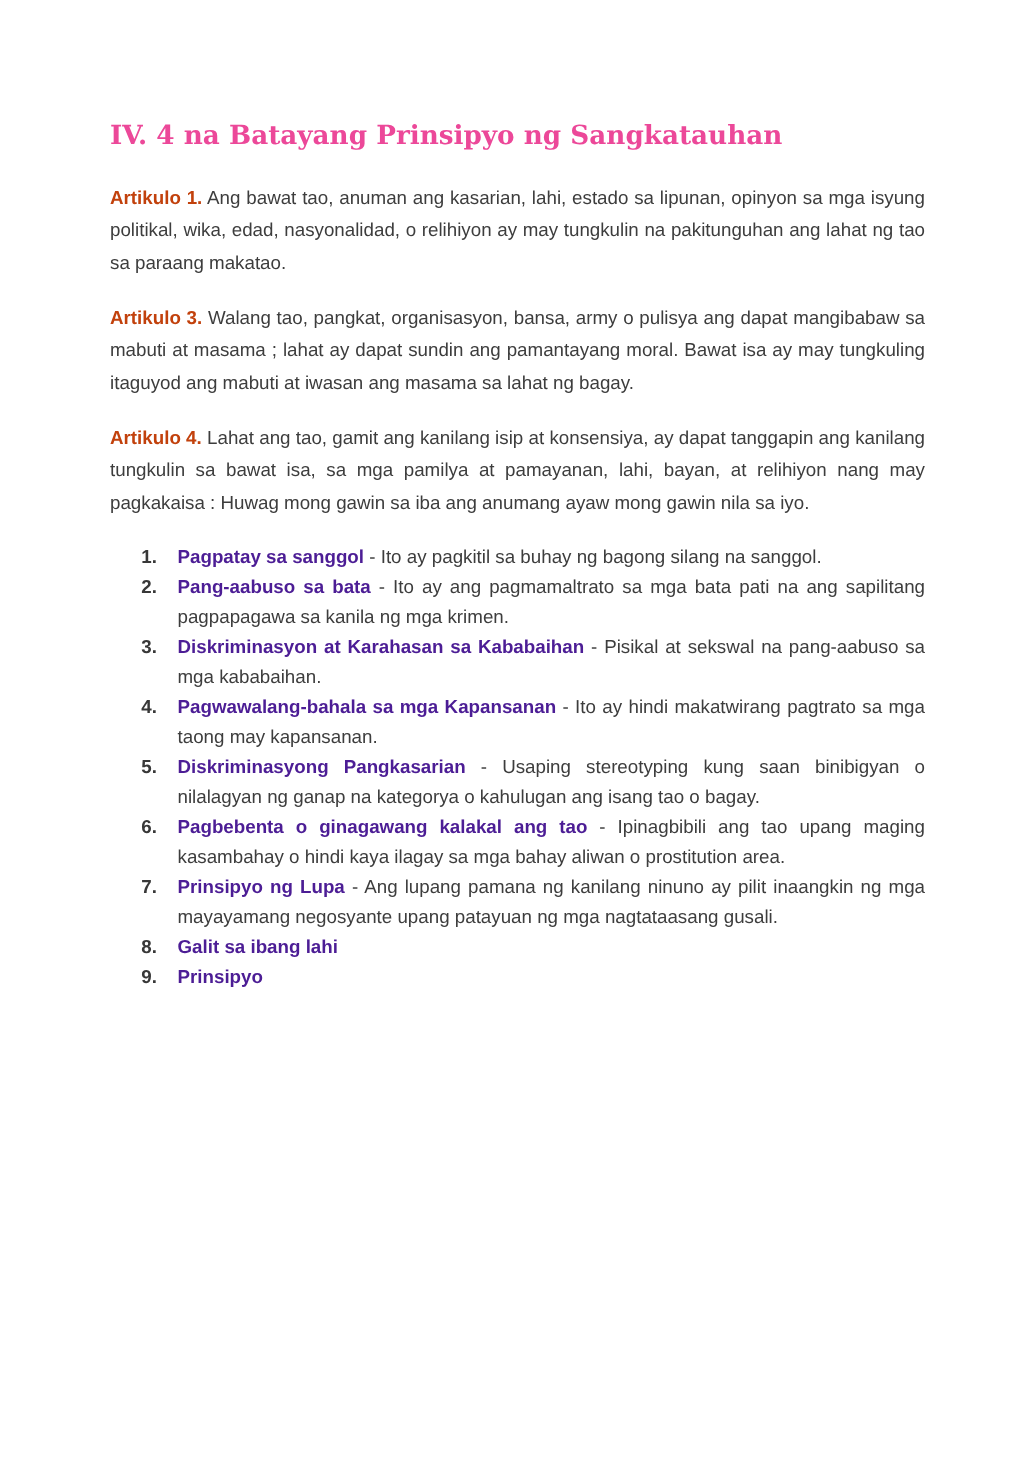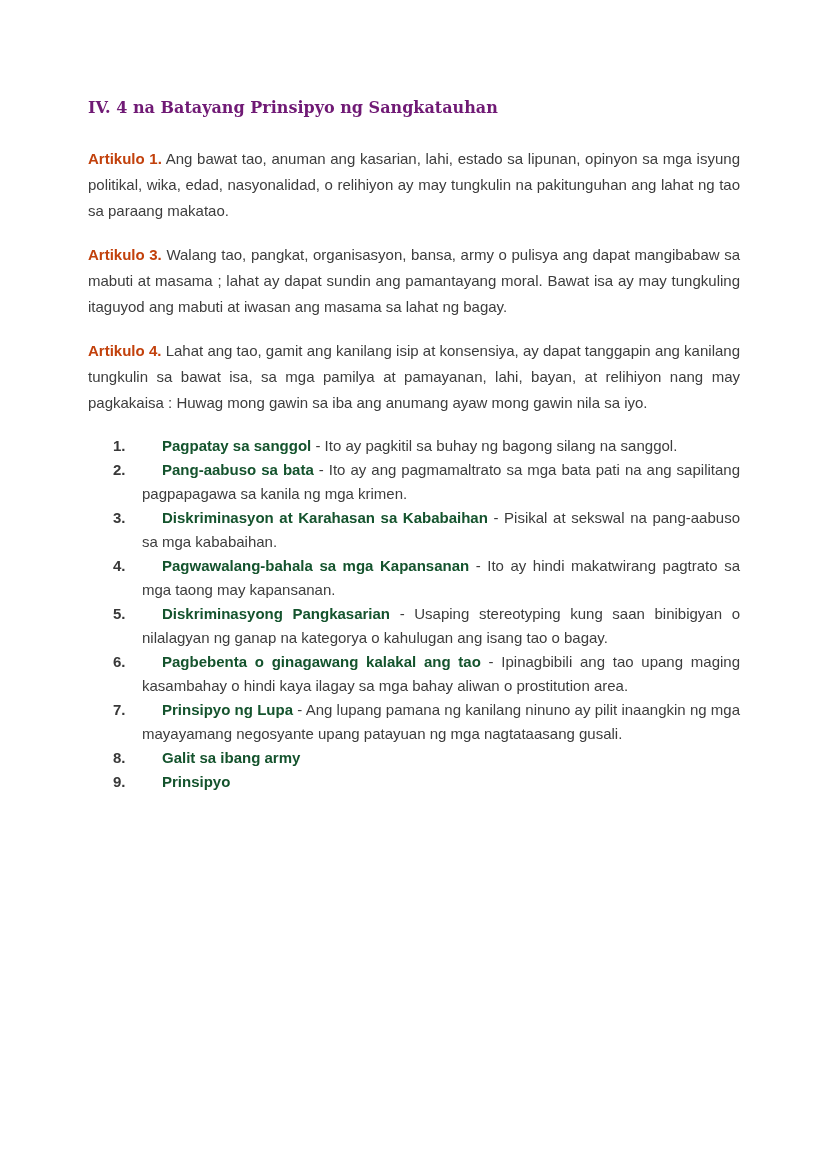--- a/index.html
+++ b/index.html
@@ -17,24 +17,24 @@
   }
   .page {
     box-sizing: border-box;
     width: 828px;
     height: 1169px;
     padding: 95px 88px 0 88px;
     background: #ffffff;
   }
   .doc-title {
     font-family: "DejaVu Serif", "Liberation Serif", serif;
-    font-size: 16px;
+    font-size: 21px;
     font-weight: 700;
     line-height: 26px;
-    color: #701a75;
+    color: #ec4899;
     margin: 0;
   }
   .doc-subtitle {
     font-family: "DejaVu Serif", "Liberation Serif", serif;
     font-style: italic;
     font-size: 17px;
     line-height: 24px;
     color: #2e2e2e;
     margin: 2px 0 0 22px;
   }
@@ -75,22 +75,21 @@
   }
   .violation-number {
     position: absolute;
     left: 25px;
     top: 0;
     font-weight: 700;
     color: #383838;
   }
   .violation-term {
     font-weight: 700;
-    color: #14532d;
-    margin-left: 20px;
+    color: #4c1d95;
   }
 </style>
 </head>
 <body>
 
 <div class="page">
 
   <h1 class="doc-title">IV. 4 na Batayang Prinsipyo ng Sangkatauhan</h1>
 
   <section class="articles">
@@ -101,17 +100,17 @@
 
 
   <ol class="violations-list">
     <li class="violation-item"><span class="violation-number">1.</span><span class="violation-term">Pagpatay sa sanggol</span><span> - </span><span>Ito ay pagkitil sa buhay ng bagong silang na sanggol.</span></li>
     <li class="violation-item"><span class="violation-number">2.</span><span class="violation-term">Pang-aabuso sa bata</span><span> - </span><span>Ito ay ang pagmamaltrato sa mga bata pati na ang sapilitang pagpapagawa sa kanila ng mga krimen.</span></li>
     <li class="violation-item"><span class="violation-number">3.</span><span class="violation-term">Diskriminasyon at Karahasan sa Kababaihan</span><span> - </span><span>Pisikal at sekswal na pang-aabuso sa mga kababaihan.</span></li>
     <li class="violation-item"><span class="violation-number">4.</span><span class="violation-term">Pagwawalang-bahala sa mga Kapansanan</span><span> - </span><span>Ito ay hindi makatwirang pagtrato sa mga taong may kapansanan.</span></li>
     <li class="violation-item"><span class="violation-number">5.</span><span class="violation-term">Diskriminasyong Pangkasarian</span><span> - </span><span>Usaping stereotyping kung saan binibigyan o nilalagyan ng ganap na kategorya o kahulugan ang isang tao o bagay.</span></li>
     <li class="violation-item"><span class="violation-number">6.</span><span class="violation-term">Pagbebenta o ginagawang kalakal ang tao</span><span> - </span><span>Ipinagbibili ang tao upang maging kasambahay o hindi kaya ilagay sa mga bahay aliwan o prostitution area.</span></li>
     <li class="violation-item"><span class="violation-number">7.</span><span class="violation-term">Prinsipyo ng Lupa</span><span> - </span><span>Ang lupang pamana ng kanilang ninuno ay pilit inaangkin ng mga mayayamang negosyante upang patayuan ng mga nagtataasang gusali.</span></li>
-    <li class="violation-item"><span class="violation-number">8.</span><span class="violation-term">Galit sa ibang army</span><span></span><span></span></li>
+    <li class="violation-item"><span class="violation-number">8.</span><span class="violation-term">Galit sa ibang lahi</span><span></span><span></span></li>
     <li class="violation-item"><span class="violation-number">9.</span><span class="violation-term">Prinsipyo</span><span></span><span></span></li>
   </ol>
 
 </div>
 
 </body></html>

